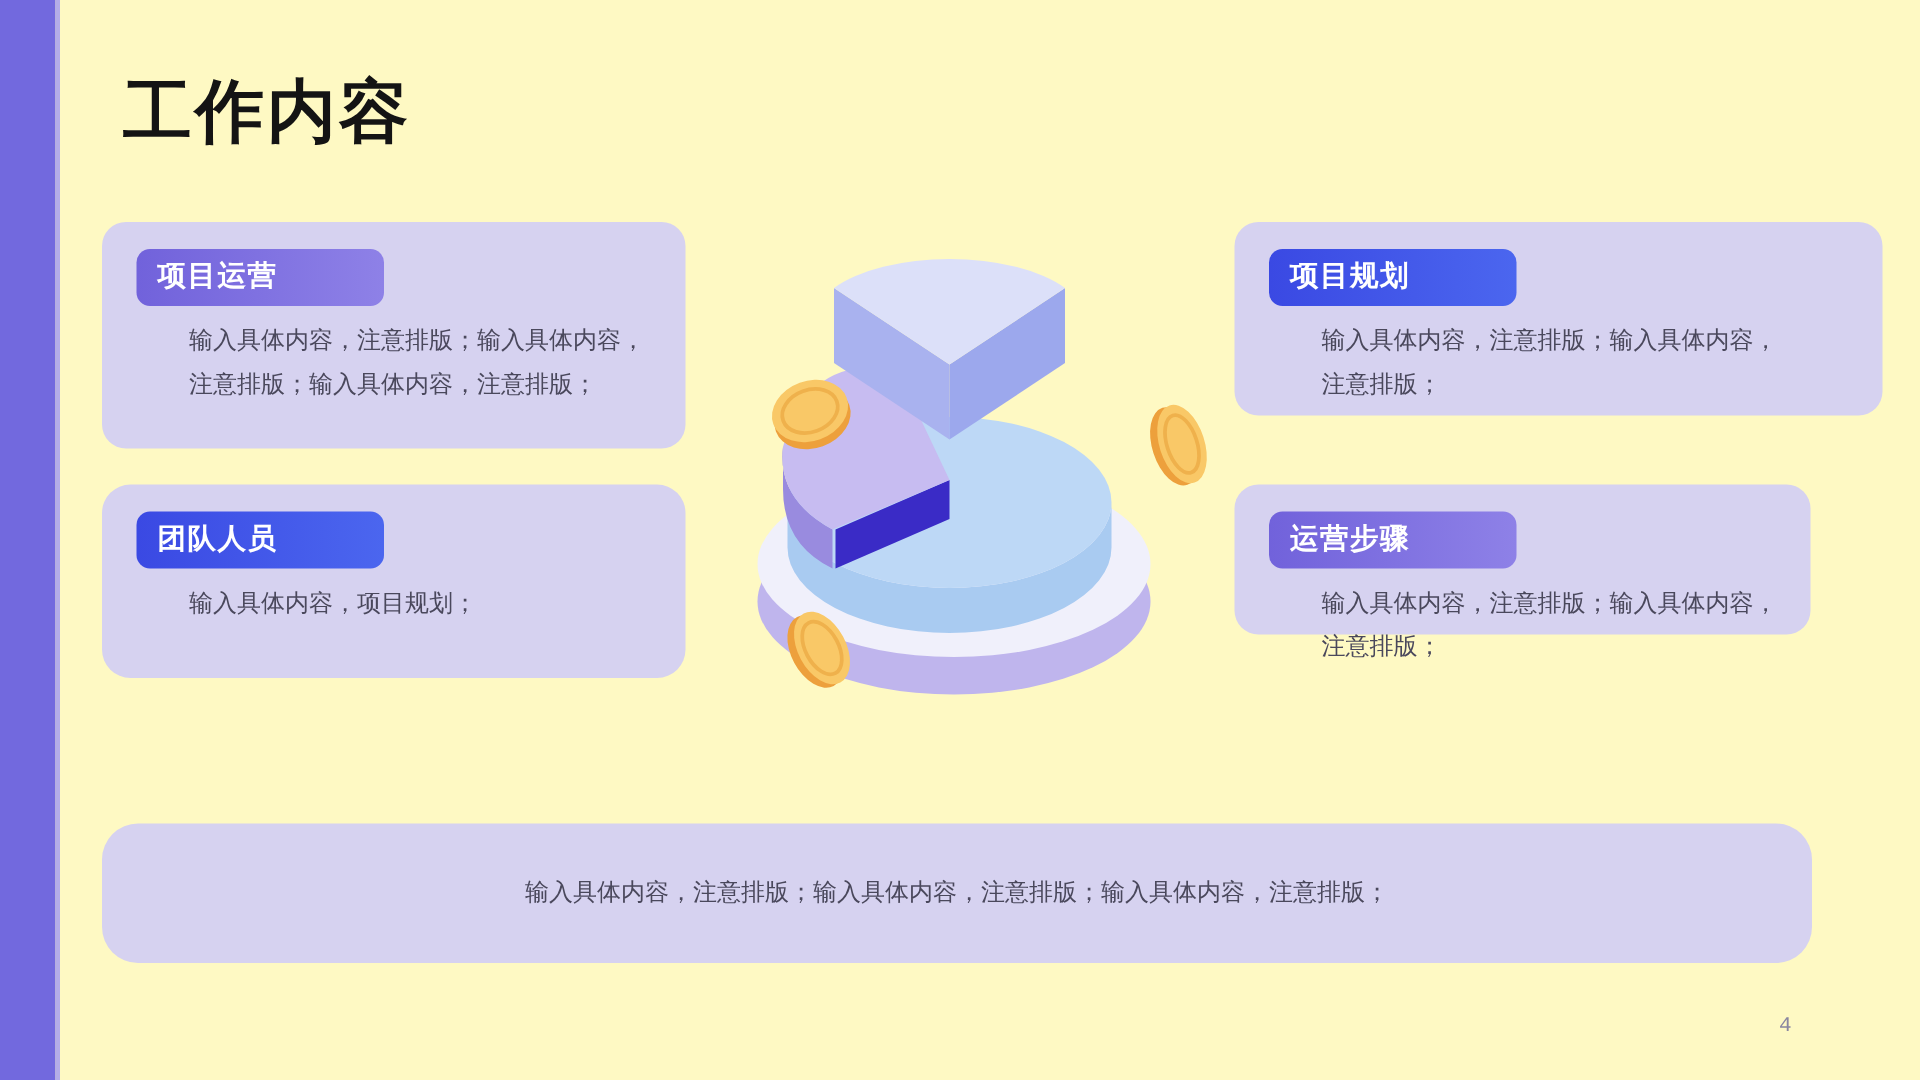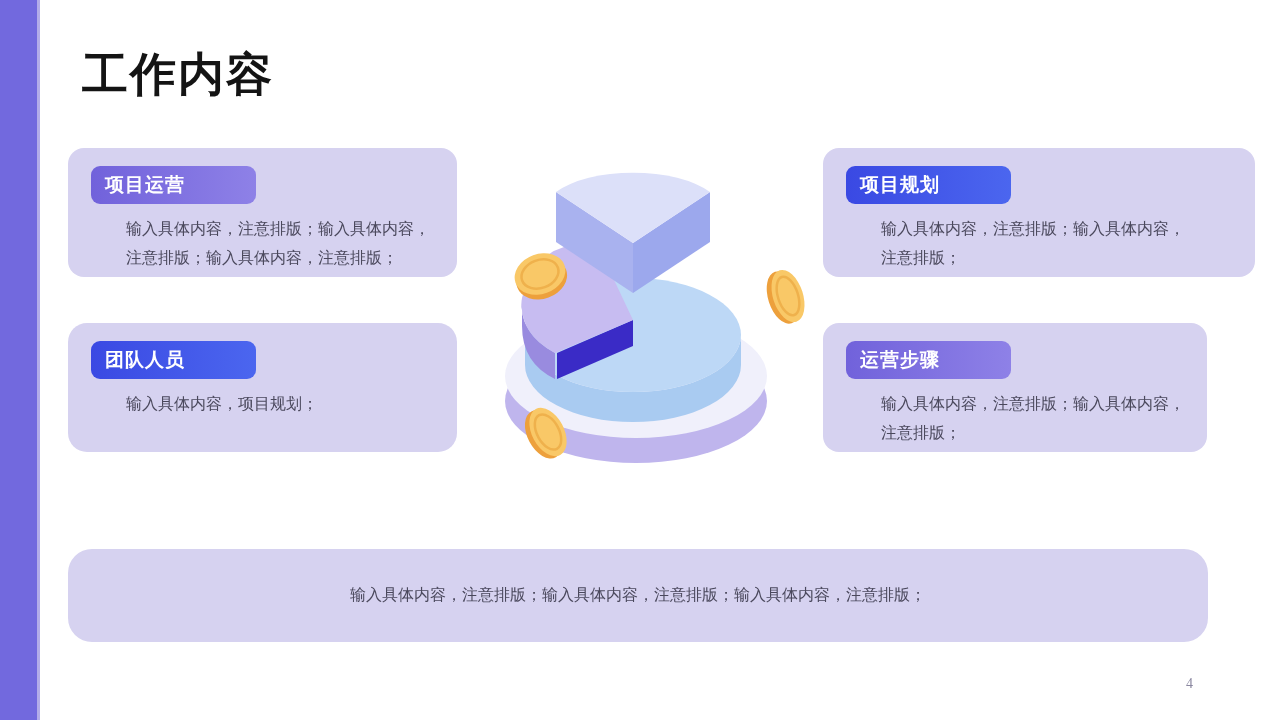--- a/index.html
+++ b/index.html
@@ -1,33 +1,33 @@
 <!DOCTYPE html>
 <html><head>
 <meta charset="utf-8">
 <style>
   html,body{margin:0;padding:0;background:#9a96a8;}
   .slide{
     position:relative;width:1280px;height:720px;overflow:hidden;
-    background:#ffffff;
-    font-family:Liberation Serif, serif;
+    background:#fef9c3;
+    font-family:Liberation Mono, monospace;
   }
   .accent-bar{position:absolute;left:0;top:0;width:37px;height:720px;background:#7269DE;}
   .accent-bar-edge{position:absolute;left:37px;top:0;width:3px;height:720px;background:#B3ACE9;}
   .slide-title{
     position:absolute;left:82px;top:44px;
     font-size:46px;font-weight:800;color:#141414;letter-spacing:2px;
   }
   .card{
     position:absolute;background:#D6D2F0;border-radius:16px;
   }
-  .card-tl{left:68px;top:148px;width:389px;height:129px;}
+  .card-tl{left:68px;top:148px;width:389px;height:151px;}
   .card-bl{left:68px;top:323px;width:389px;height:129px;border-radius:19px;}
   .card-tr{left:823px;top:148px;width:384px;height:129px;padding-left:48px;}
-  .card-br{left:823px;top:323px;width:384px;height:129px;}
+  .card-br{left:823px;top:323px;width:384px;height:100px;}
   .pill{
     position:absolute;left:23px;top:18px;width:165px;height:38px;
     border-radius:9px;color:#ffffff;font-size:19px;font-weight:700;
     line-height:38px;padding-left:14px;box-sizing:border-box;
     letter-spacing:1px;
   }
   .pill-purple{background:linear-gradient(90deg,#7162DB,#8E81E7);}
   .pill-blue{background:linear-gradient(90deg,#3A49E3,#4B66EF);}
   .card-body{
     position:absolute;left:33px;top:66px;right:20px;

